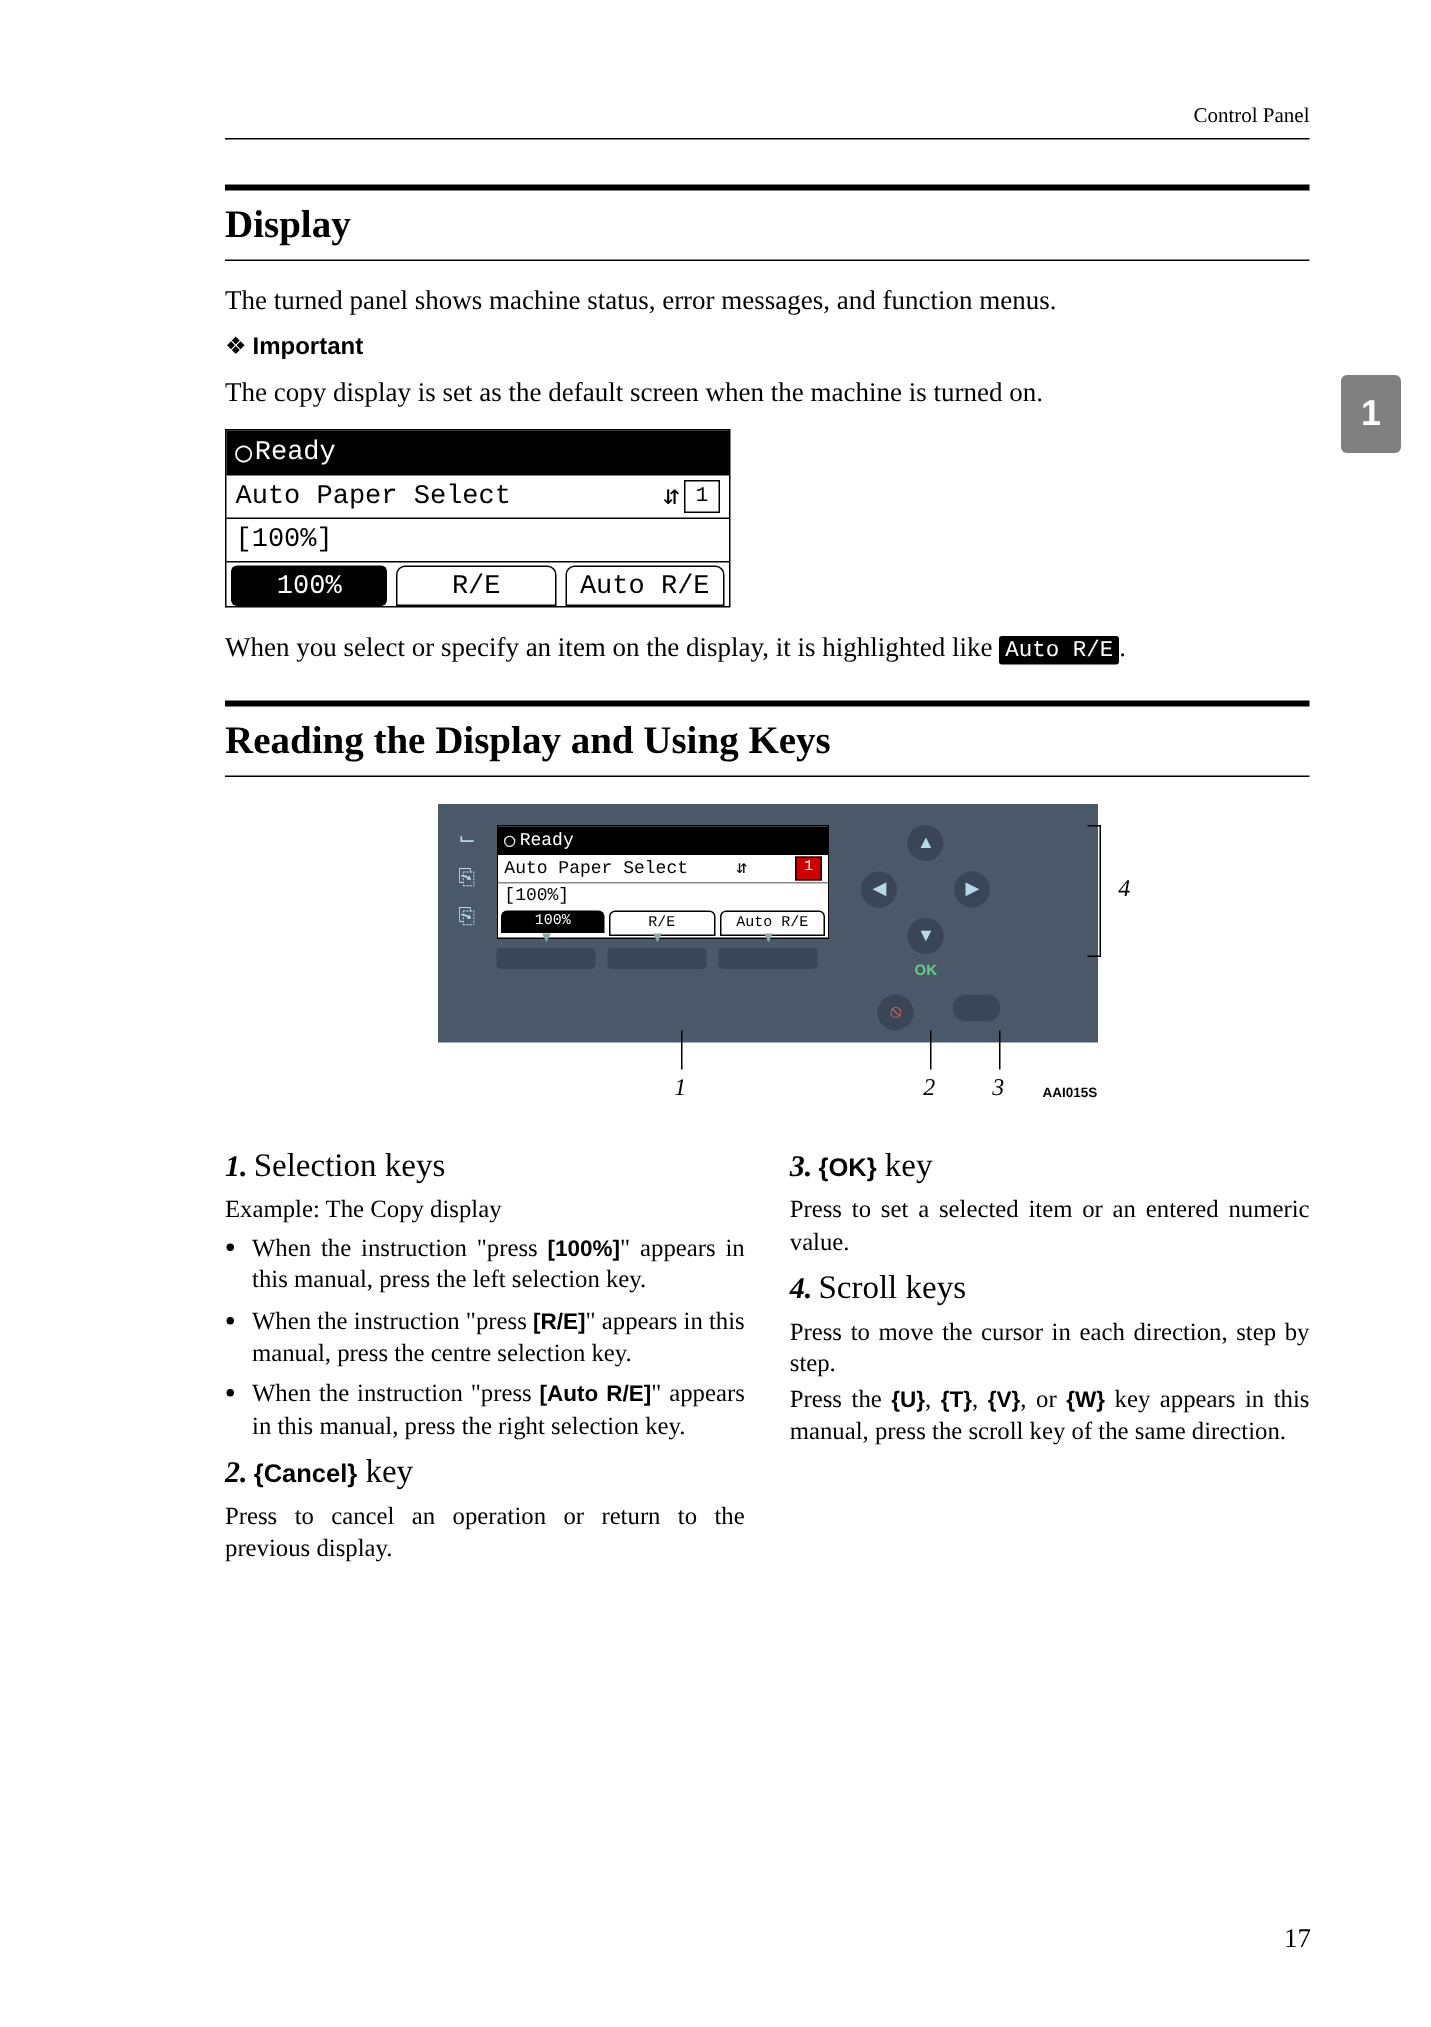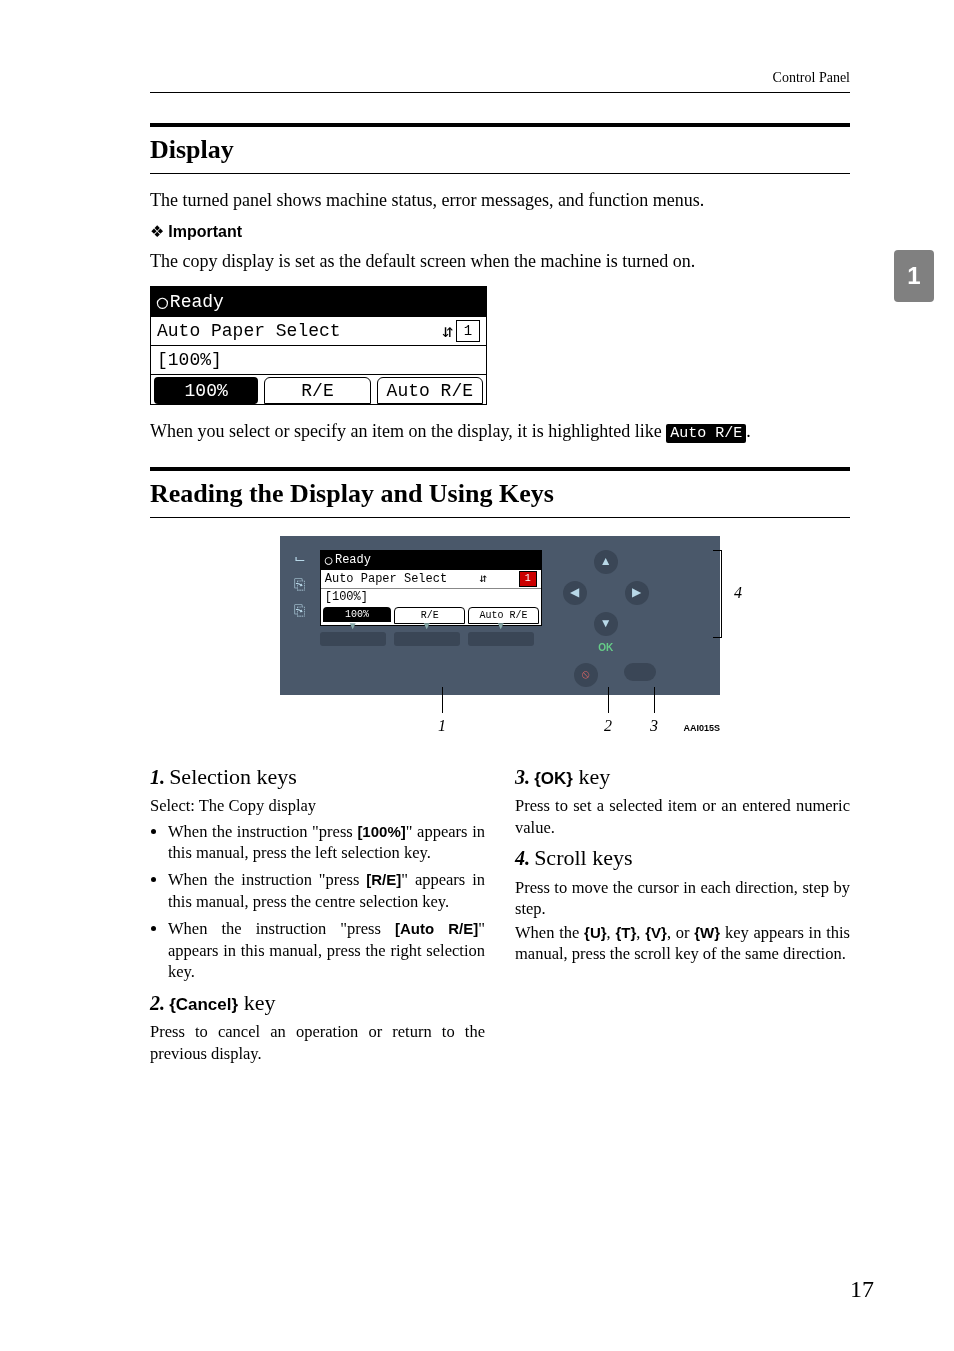--- a/index.html
+++ b/index.html
@@ -7,21 +7,21 @@
     padding: 0;
     font-family: "Times New Roman", Times, serif;
     background: #fff;
     color: #000;
     width: 954px;
     min-height: 1351px;
     box-sizing: border-box;
     position: relative;
   }
   .page {
-    padding: 70px 104px 60px 150px;
+    padding: 70px 81px 60px 150px;
     box-sizing: border-box;
     position: relative;
     height: 1351px;
   }
   .header-line {
     font-size: 14px;
     text-align: right;
     border-bottom: 1px solid #000;
     padding-bottom: 6px;
     margin-bottom: 30px;
@@ -226,21 +226,21 @@
   .col p { margin: 2px 0; }
   .col ul { margin: 4px 0; padding-left: 18px; }
   .col li { margin-bottom: 6px; text-align: justify; }
   .btn-label { font-family: Arial, sans-serif; font-weight: bold; font-size: 15px; }
   .arrow-key { font-family: Arial, sans-serif; font-weight: bold; font-size: 15px; }
 
   .page-num {
     position: absolute;
     bottom: 48px;
     right: 80px;
-    font-size: 24px;
+    font-size: 18px;
   }
 </style>
 </head>
 <body>
 
 <div class="page">
   <div class="header-line">Control Panel</div>
 
   <div class="chapter-tab">1</div>
 
@@ -343,21 +343,21 @@
       <span class="fig-id">AAI015S</span>
     </div>
   </div>
 
   <div class="two-col">
     <div class="col">
       <div class="item-head">
         <span class="num">1.</span>
         <span class="txt">Selection keys</span>
       </div>
-      <p>Select: The Copy display</p>
+      <p>Example: The Copy display</p>
       <ul>
         <li><span>When the instruction "press </span><span class="btn-label">[100%]</span><span>" appears in this manual, press the left selection key.</span></li>
         <li><span>When the instruction "press </span><span class="btn-label">[R/E]</span><span>" appears in this manual, press the centre selection key.</span></li>
         <li><span>When the instruction "press </span><span class="btn-label">[Auto R/E]</span><span>" appears in this manual, press the right selection key.</span></li>
       </ul>
 
       <div class="item-head">
         <span class="num">2.</span>
         <span class="keybracket">{</span><span class="keybracket">Cancel</span><span class="keybracket">}</span><span class="txt"> key</span>
       </div>
@@ -370,19 +370,19 @@
         <span class="keybracket">{</span><span class="keybracket">OK</span><span class="keybracket">}</span><span class="txt"> key</span>
       </div>
       <p>Press to set a selected item or an entered numeric value.</p>
 
       <div class="item-head">
         <span class="num">4.</span>
         <span class="txt">Scroll keys</span>
       </div>
       <p>Press to move the cursor in each direction, step by step.</p>
       <p>
-        <span>When the </span><span class="arrow-key">{U}</span><span>, </span><span class="arrow-key">{T}</span><span>, </span><span class="arrow-key">{V}</span><span>, or </span><span class="arrow-key">{W}</span><span> key appears in this manual, press the scroll key of the same direction.</span>
+        <span>Press the </span><span class="arrow-key">{U}</span><span>, </span><span class="arrow-key">{T}</span><span>, </span><span class="arrow-key">{V}</span><span>, or </span><span class="arrow-key">{W}</span><span> key appears in this manual, press the scroll key of the same direction.</span>
       </p>
     </div>
   </div>
 
   <div class="page-num">17</div>
 </div>
 
 </body></html>

